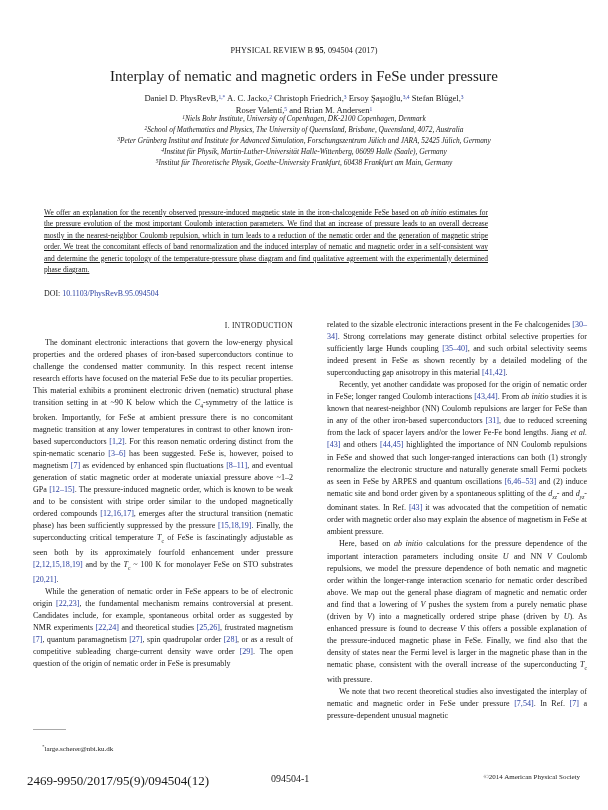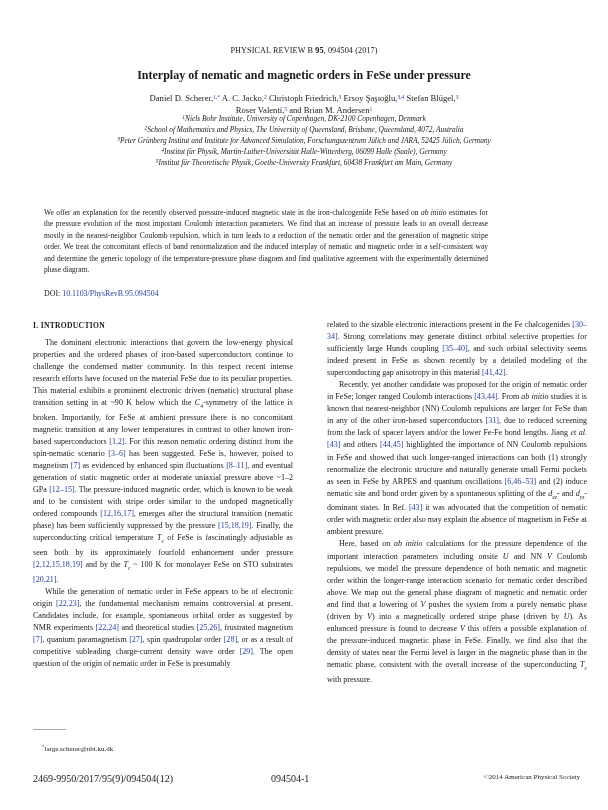--- a/index.html
+++ b/index.html
@@ -2,51 +2,51 @@
 <html><head>
 <meta charset="utf-8">
 <style>
   html, body { margin:0; padding:0; background:#fff; }
   body { width:608px; height:810px; position:relative; overflow:hidden;
          font-family:"Liberation Serif","DejaVu Serif",serif; color:#1a1a1a; }
   .abs { position:absolute; }
   .center { left:0; width:608px; text-align:center; }
   #journal { top:46px; font-size:8.2px; letter-spacing:0.1px; }
   #journal b { font-weight:bold; }
-  #title { top:68px; font-size:12px; font-weight:bold; }
+  #title { top:68px; font-size:15px; font-weight:normal; }
   #authors { top:92px; font-size:8.6px; line-height:12px; }
   sup { font-size:5.5px; vertical-align:top; position:relative; top:-1px; color:#2a3fa0; }
   #affils { top:113px; font-size:7.4px; line-height:11px; font-style:italic; }
   #affils .received { font-style:normal; }
-  #abstract { top:207px; left:44px; width:444px; font-size:7.5px; line-height:11.4px; text-align:justify; }
+  #abstract { top:207px; left:44px; width:444px; font-size:7.5px; line-height:11.4px; text-align:justify;text-decoration:underline; }
   #doi { top:289px; left:44px; font-size:7.9px; }
   #doi a { color:#2a3fa0; text-decoration:none; }
   .col { top:319px; width:260px; font-size:8.05px; line-height:12.05px; text-align:justify; }
   #col-left { left:33px; }
   #col-right { left:315px;margin-left:12px; }
   .col p { margin:0; text-indent:12px; }
   .col p.noind { text-indent:0; }
-  .sec-head { text-align:left; font-weight:bold; font-size:7.6px; letter-spacing:0.3px; margin:1px 0 5px 0 !important; text-indent:0 !important; }
+  .sec-head { text-align:right; font-weight:normal; font-size:7.6px; letter-spacing:0.3px; margin:1px 0 5px 0 !important; text-indent:0 !important; }
   .ref { color:#2a3fa0; }
   i { font-style:italic; }
   #footnote-rule { top:729px; left:33px; width:33px; height:0; border-top:1px solid #aaa; }
   #footnote { top:745px; left:42px; font-size:7px; }
-  #foot-left { top:773px; left:33px; font-size:10px; }
+  #foot-left { top:773px; left:27px; font-size:13px; }
   #foot-mid { top:773px; left:271px; font-size:10px; }
   #foot-right { top:773px; left:409px; width:171px; text-align:right; font-size:7px; }
 </style>
 </head>
 <body>
 
 <div class="abs center" id="journal"><span>PHYSICAL REVIEW B </span><b>95</b><span>, 094504 (2017)</span></div>
 
 <div class="abs center" id="title">Interplay of nematic and magnetic orders in FeSe under pressure</div>
 
 <div class="abs center" id="authors">
-  <span>Daniel D. Scherer,</span><sup>1,*</sup><span> A. C. Jacko,</span><sup>2</sup><span> Christoph Friedrich,</span><sup>3</sup><span> Ersoy Şaşıoğlu,</span><sup>3,4</sup><span> Stefan Blügel,</span><sup>3</sup><br>
+  <span>Daniel D. PhysRevB,</span><sup>1,*</sup><span> A. C. Jacko,</span><sup>2</sup><span> Christoph Friedrich,</span><sup>3</sup><span> Ersoy Şaşıoğlu,</span><sup>3,4</sup><span> Stefan Blügel,</span><sup>3</sup><br>
   <span>Roser Valentí,</span><sup>5</sup><span> and Brian M. Andersen</span><sup>1</sup>
 </div>
 
 <div class="abs center" id="affils">
   <div><sup style="color:#1a1a1a">1</sup><span>Niels Bohr Institute, University of Copenhagen, DK-2100 Copenhagen, Denmark</span></div>
   <div><sup style="color:#1a1a1a">2</sup><span>School of Mathematics and Physics, The University of Queensland, Brisbane, Queensland, 4072, Australia</span></div>
   <div><sup style="color:#1a1a1a">3</sup><span>Peter Grünberg Institut and Institute for Advanced Simulation, Forschungszentrum Jülich and JARA, 52425 Jülich, Germany</span></div>
   <div><sup style="color:#1a1a1a">4</sup><span>Institut für Physik, Martin-Luther-Universität Halle-Wittenberg, 06099 Halle (Saale), Germany</span></div>
   <div><sup style="color:#1a1a1a">5</sup><span>Institut für Theoretische Physik, Goethe-University Frankfurt, 60438 Frankfurt am Main, Germany</span></div>
 </div>
@@ -58,20 +58,21 @@
 <div class="abs col" id="col-left">
   <p class="sec-head">I. INTRODUCTION</p>
   <p><span>The dominant electronic interactions that govern the low-energy physical properties and the ordered phases of iron-based superconductors continue to challenge the condensed matter community. In this respect recent intense research efforts have focused on the material FeSe due to its peculiar properties. This material exhibits a prominent electronic driven (nematic) structural phase transition setting in at ~90 K below which the </span><i>C</i><sub style="font-size:5.5px">4</sub><span>-symmetry of the lattice is broken. Importantly, for FeSe at ambient pressure there is no concomitant magnetic transition at any lower temperatures in contrast to other known iron-based superconductors </span><a class="ref">[1,2]</a><span>. For this reason nematic ordering distinct from the spin-nematic scenario </span><a class="ref">[3–6]</a><span> has been suggested. FeSe is, however, poised to magnetism </span><a class="ref">[7]</a><span> as evidenced by enhanced spin fluctuations </span><a class="ref">[8–11]</a><span>, and eventual generation of static magnetic order at moderate uniaxial pressure above ~1–2 GPa </span><a class="ref">[12–15]</a><span>. The pressure-induced magnetic order, which is known to be weak and to be consistent with stripe order similar to the undoped magnetically ordered compounds </span><a class="ref">[12,16,17]</a><span>, emerges after the structural transition (nematic phase) has been sufficiently suppressed by the pressure </span><a class="ref">[15,18,19]</a><span>. Finally, the superconducting critical temperature </span><i>T</i><sub style="font-size:5.5px">c</sub><span> of FeSe is fascinatingly adjustable as seen both by its approximately fourfold enhancement under pressure </span><a class="ref">[2,12,15,18,19]</a><span> and by the </span><i>T</i><sub style="font-size:5.5px">c</sub><span> ~ 100 K for monolayer FeSe on STO substrates </span><a class="ref">[20,21]</a><span>.</span></p>
   <p><span>While the generation of nematic order in FeSe appears to be of electronic origin </span><a class="ref">[22,23]</a><span>, the fundamental mechanism remains controversial at present. Candidates include, for example, spontaneous orbital order as suggested by NMR experiments </span><a class="ref">[22,24]</a><span> and theoretical studies </span><a class="ref">[25,26]</a><span>, frustrated magnetism </span><a class="ref">[7]</a><span>, quantum paramagnetism </span><a class="ref">[27]</a><span>, spin quadrupolar order </span><a class="ref">[28]</a><span>, or as a result of competitive subleading charge-current density wave order </span><a class="ref">[29]</a><span>. The open question of the origin of nematic order in FeSe is presumably</span></p>
 </div>
 
 <div class="abs col" id="col-right">
   <p class="noind"><span>related to the sizable electronic interactions present in the Fe chalcogenides </span><a class="ref">[30–34]</a><span>. Strong correlations may generate distinct orbital selective properties for sufficiently large Hunds coupling </span><a class="ref">[35–40]</a><span>, and such orbital selectivity seems indeed present in FeSe as shown recently by a detailed modeling of the superconducting gap anisotropy in this material </span><a class="ref">[41,42]</a><span>.</span></p>
   <p><span>Recently, yet another candidate was proposed for the origin of nematic order in FeSe; longer ranged Coulomb interactions </span><a class="ref">[43,44]</a><span>. From </span><i>ab initio</i><span> studies it is known that nearest-neighbor (NN) Coulomb repulsions are larger for FeSe than in any of the other iron-based superconductors </span><a class="ref">[31]</a><span>, due to reduced screening from the lack of spacer layers and/or the lower Fe-Fe bond lengths. Jiang </span><i>et al.</i><span> </span><a class="ref">[43]</a><span> and others </span><a class="ref">[44,45]</a><span> highlighted the importance of NN Coulomb repulsions in FeSe and showed that such longer-ranged interactions can both (1) strongly renormalize the electronic structure and naturally generate small Fermi pockets as seen in FeSe by ARPES and quantum oscillations </span><a class="ref">[6,46–53]</a><span> and (2) induce nematic site and bond order given by a spontaneous splitting of the </span><i>d</i><sub style="font-size:5.5px;font-style:italic">xz</sub><span>- and </span><i>d</i><sub style="font-size:5.5px;font-style:italic">yz</sub><span>-dominant states. In Ref. </span><a class="ref">[43]</a><span> it was advocated that the competition of nematic order with magnetic order also may explain the absence of magnetism in FeSe at ambient pressure.</span></p>
   <p><span>Here, based on </span><i>ab initio</i><span> calculations for the pressure dependence of the important interaction parameters including onsite </span><i>U</i><span> and NN </span><i>V</i><span> Coulomb repulsions, we model the pressure dependence of both nematic and magnetic order within the longer-range interaction scenario for nematic order described above. We map out the general phase diagram of magnetic and nematic order and find that a lowering of </span><i>V</i><span> pushes the system from a purely nematic phase (driven by </span><i>V</i><span>) into a magnetically ordered stripe phase (driven by </span><i>U</i><span>). As enhanced pressure is found to decrease </span><i>V</i><span> this offers a possible explanation of the pressure-induced magnetic phase in FeSe. Finally, we find also that the density of states near the Fermi level is larger in the magnetic phase than in the nematic phase, consistent with the overall increase of the superconducting </span><i>T</i><sub style="font-size:5.5px">c</sub><span> with pressure.</span></p>
+  <p><span>We note that two recent theoretical studies also investigated the interplay of nematic and magnetic order in FeSe under pressure </span><a class="ref">[7,54]</a><span>. In Ref. </span><a class="ref">[7]</a><span> a pressure-dependent unusual magnetic</span></p>
 </div>
 
 <div class="abs" id="footnote-rule"></div>
 <div class="abs" id="footnote"><sup style="color:#1a1a1a;font-size:5px">*</sup><a>large.scherer@nbi.ku.dk</a></div>
 
 <div class="abs" id="foot-left">2469-9950/2017/95(9)/094504(12)</div>
 <div class="abs" id="foot-mid">094504-1</div>
 <div class="abs" id="foot-right">©2014 American Physical Society</div>
 
 </body></html>

